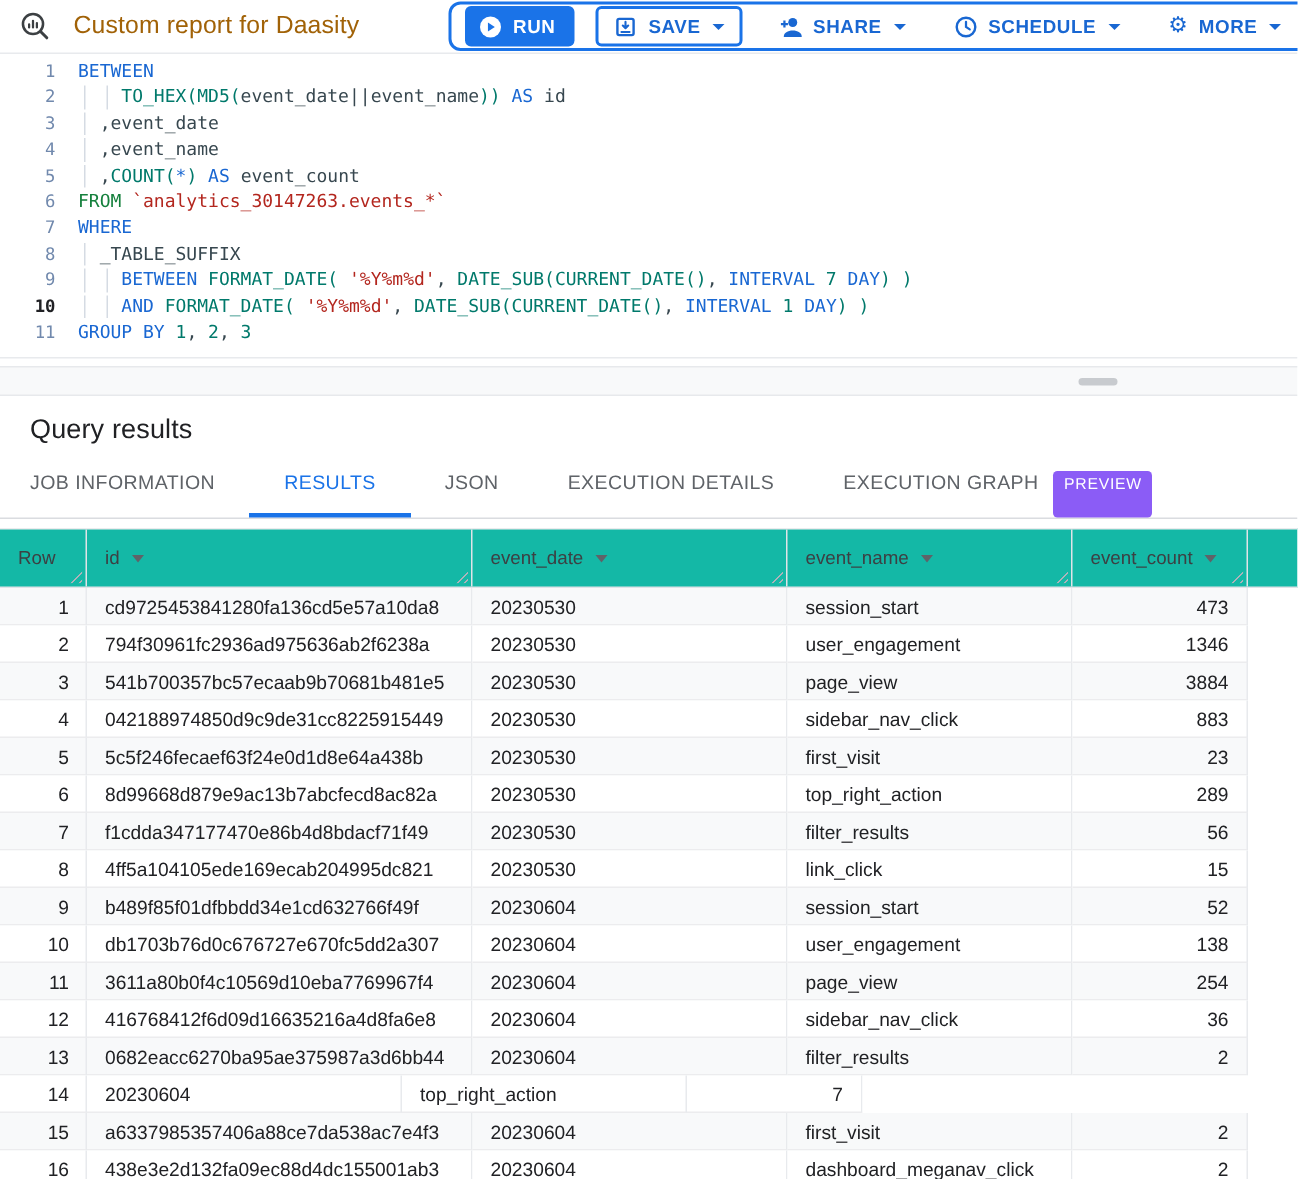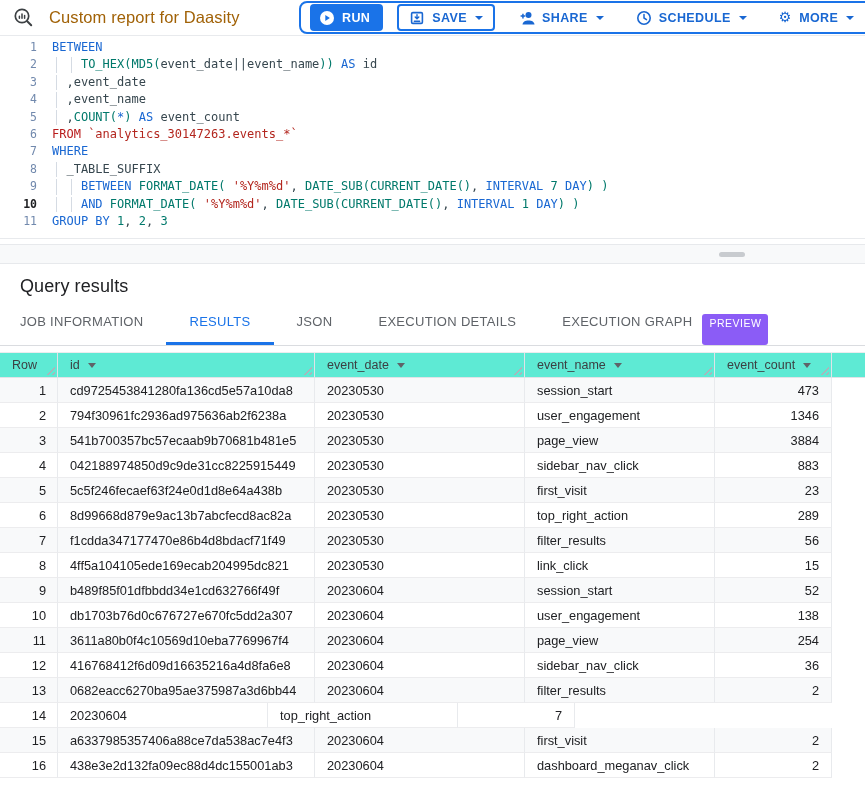--- a/index.html
+++ b/index.html
@@ -45,21 +45,21 @@
   .tabs { display:flex; align-items:stretch; height:32px; margin-top:17px;
     border-bottom:1px solid #dadce0; padding-left:20px; }
   .tab { display:flex; padding:0 23px; font-size:13px; color:#5f6368;
     letter-spacing:.3px; cursor:pointer; white-space:nowrap; }
   .tab.first { padding-left:0; }
   .badge { color:#fff; font-size:10.5px; line-height:1; padding:4px 7px; border-radius:3px;
     margin-left:10px; letter-spacing:.5px; }
 
   
   .table { margin-top:6px; }
-  .thead { display:flex; height:26px; background:#5eead4; border-top:1px solid #ececee;
+  .thead { display:flex; height:40px; background:#14b8a6; border-top:1px solid #ececee;
     border-bottom:1px solid #e0e3e7; }
   .hcell { position:relative; display:flex; align-items:center; padding:0 12px;
     border-right:1px solid #e0e3e7; font-size:12.5px; color:#3c4043; }
   .trow { display:flex; height:25px; }
   .tcell { display:flex; align-items:center; padding:0 12px; background:#fff;
     border-right:1px solid #e8eaed; border-bottom:1px solid #ececee;
     font-size:12.8px; color:#202124; white-space:nowrap; overflow:hidden; }
   .trow.odd .tcell { background:#f8f9fa; }
   .c-row { width:58px; }
   .tcell.c-row { justify-content:flex-end; padding-right:11px; }
@@ -165,21 +165,21 @@
         <span class="guide" style="left: 56px;"></span>
         <span class="code"><span style="color: rgb(55, 71, 79);">  ,event_name</span></span>
       </div>
       <div class="code-line">
         <span class="gutter">5</span>
         <span class="guide" style="left: 56px;"></span>
         <span class="code"><span style="color: rgb(55, 71, 79);">  ,</span><span style="color: rgb(0, 121, 107);">COUNT(</span><span style="color: rgb(25, 103, 210);">*</span><span style="color: rgb(0, 121, 107);">)</span><span style="color: rgb(25, 103, 210);"> AS </span><span style="color: rgb(55, 71, 79);">event_count</span></span>
       </div>
       <div class="code-line">
         <span class="gutter">6</span>
-        <span class="code"><span style="color: #b91c1c; margin-top: 28px;">FROM </span><span style="color: rgb(179, 38, 30);">`analytics_30147263.events_*`</span></span>
+        <span class="code"><span style="color: #15803d; margin-top: 28px;">FROM </span><span style="color: rgb(179, 38, 30);">`analytics_30147263.events_*`</span></span>
       </div>
       <div class="code-line">
         <span class="gutter">7</span>
         <span class="code"><span style="color: rgb(25, 103, 210);">WHERE</span></span>
       </div>
       <div class="code-line">
         <span class="gutter">8</span>
         <span class="guide" style="left: 56px;"></span>
         <span class="code"><span style="color: rgb(55, 71, 79);">  _TABLE_SUFFIX</span></span>
       </div>

